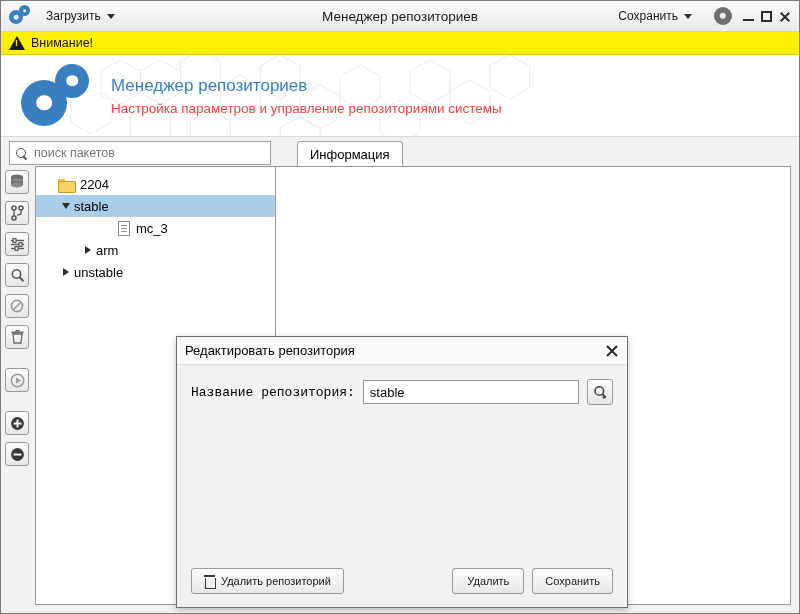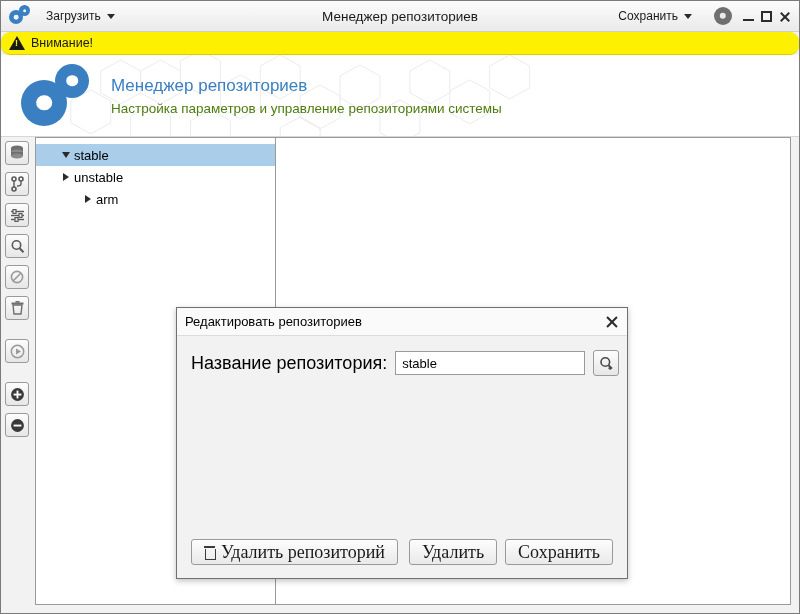--- a/index.html
+++ b/index.html
@@ -97,21 +97,20 @@
   .wbtn.close::before { transform: translateX(-50%) rotate(45deg); }
   .wbtn.close::after  { transform: translateX(-50%) rotate(-45deg); }
 
   
   .warnbar {
     height: 23px; background: #fdf000;
     border-bottom: 1px solid #d9cf00;
     display: flex; align-items: center; gap: 6px;
     padding: 0 8px;
     flex: 0 0 auto;
-    border-radius: 9px;
   }
   .warn-icon {
     width: 0; height: 0; position: relative;
     border-left: 8px solid transparent;
     border-right: 8px solid transparent;
     border-bottom: 14px solid #1a1a1a;
   }
   .warn-icon::after {
     content: "!"; position: absolute; left: -2px; top: 2px;
     font-size: 9px; font-weight: bold; color: #fdf000;
@@ -138,21 +137,21 @@
   }
   .bgear::after {
     content: ""; position: absolute; left: 50%; top: 50%;
     width: 34%; height: 34%; background: #ffffff; border-radius: 50%;
     transform: translate(-50%, -50%);
   }
   .bgear.b1 { width: 46px; height: 46px; left: 2px; top: 18px; }
   .bgear.b2 { width: 34px; height: 34px; left: 36px; top: 2px; }
   .banner-text { margin-left: 14px; position: relative; }
   .banner-title { font-size: 17px; color: #3a7fc1; margin-bottom: 5px; }
-  .banner-sub { font-size: 13.5px; color: #4d7c0f; }
+  .banner-sub { font-size: 13.5px; color: #ef4444; }
 
   
   .searchrow {
     height: 29px; display: flex; align-items: flex-end;
     padding: 0 8px; gap: 0;
     background: #f2f2f2;
     flex: 0 0 auto;
     position: relative;
   }
   .search-box {
@@ -289,21 +288,21 @@
   }
   .modal-close::before, .modal-close::after {
     content: ""; position: absolute; left: 50%; top: 0;
     width: 2px; height: 14px; background: #2b2b2b;
   }
   .modal-close::before { transform: translateX(-50%) rotate(45deg); }
   .modal-close::after  { transform: translateX(-50%) rotate(-45deg); }
 
   .modal-body { flex: 1 1 auto; padding: 14px 14px 0 14px; }
   .field-row { display: flex; align-items: center; gap: 8px; }
-  .field-label { font-size: 18px; white-space: nowrap; }
+  .field-label { font-size: 13px; white-space: nowrap; font-family: Liberation Mono, monospace; }
   .text-input {
     flex: 1 1 auto; height: 24px;
     border: 1px solid #9a9a9a; background: #fff;
     padding: 0 6px; font-size: 13px;
     font-family: "Liberation Sans", sans-serif;
     outline: none;
   }
   .icon-btn {
     width: 26px; height: 26px;
     border: 1px solid #9a9a9a; border-radius: 3px;
@@ -312,24 +311,24 @@
     flex: 0 0 auto; cursor: default;
   }
   .modal-foot {
     height: 52px; display: flex; align-items: center;
     padding: 0 14px; gap: 8px;
   }
   .btn {
     height: 26px; min-width: 72px;
     border: 1px solid #9a9a9a; border-radius: 3px;
     background: linear-gradient(#fdfdfd, #e9e9e9);
-    font-size: 18px; padding: 0 12px;
+    font-size: 11px; padding: 0 12px;
     display: flex; align-items: center; justify-content: center; gap: 6px;
     cursor: default;
-    font-family: Liberation Serif, serif;
+    font-family: Liberation Sans, sans-serif;
     color: #1a1a1a;
   }
   .btn.spacer-left { margin-left: auto; }
   .trash {
     width: 11px; height: 13px; position: relative; flex: 0 0 auto;
   }
   .trash::before {
     content: ""; position: absolute; left: 0; top: 0; width: 11px; height: 2px;
     background: #3a3a3a;
   }
@@ -399,20 +398,29 @@
     <div class="banner-gears">
       <span class="bgear b1"></span>
         <span class="bgear b2"></span>
     </div>
     <div class="banner-text">
       <div class="banner-title">Менеджер репозиториев</div>
       <div class="banner-sub">Настройка параметров и управление репозиториями системы</div>
     </div>
   </div>
 
+  <div class="searchrow">
+    <div class="search-box">
+      <span class="mag"></span>
+      <input class="search-input" value="" placeholder="поиск пакетов" style="">
+    </div>
+    <div class="tab">
+      <span>Информация</span>
+    </div>
+  </div>
 
   <div class="body">
 
     <div class="toolcol">
       <div class="tool">
         <svg width="14" height="16" viewBox="0 0 14 16">
           <ellipse cx="7" cy="3" rx="6" ry="2.4" fill="#6f6f6f"></ellipse>
           <rect x="1" y="3" width="12" height="4" fill="#6f6f6f"></rect>
           <ellipse cx="7" cy="7" rx="6" ry="2.4" fill="#8a8a8a"></ellipse>
           <rect x="1" y="7" width="12" height="4" fill="#6f6f6f"></rect>
@@ -477,53 +485,63 @@
         <svg width="15" height="15" viewBox="0 0 15 15">
           <circle cx="7.5" cy="7.5" r="6.4" fill="#3a3a3a"></circle>
           <rect x="3.6" y="6.6" width="7.8" height="1.9" fill="#fff"></rect>
         </svg>
       </div>
     </div>
 
     <div class="panes">
       <div class="tree-pane">
 
+        <div class="tnode" style="padding-left:6px">
+          <span class="tw"></span>
+          <span class="folder"></span>
+          <span class="tlabel">2204</span>
+        </div>
 
         <div class="tnode sel" style="padding-left:22px">
           <span class="tw">
               <span class="arrow-d"></span>
             </span>
           <span class="tlabel">stable</span>
         </div>
 
 
 
-
+        <div class="tnode" style="padding-left:66px">
+          <span class="tw"></span>
+          <span class="fileicon"></span>
+          <span class="tlabel">mc_3</span>
+        </div>
+
+
+        <div class="tnode" style="padding-left:44px">
+          <span class="tw">
+              <span class="arrow-r"></span>
+            </span>
+          <span class="tlabel">arm</span>
+        </div>
 
         <div class="tnode" style="padding-left:22px">
           <span class="tw">
               <span class="arrow-r"></span>
             </span>
           <span class="tlabel">unstable</span>
         </div>
 
-        <div class="tnode" style="padding-left:44px">
-          <span class="tw">
-              <span class="arrow-r"></span>
-            </span>
-          <span class="tlabel">arm</span>
-        </div>
-
       </div>
       <div class="detail-pane"></div>
     </div>
 
     <div class="modal">
       <div class="modal-head">
-        <span>Редактировать репозиториев</span>
+        <span>Редактировать репозитория</span>
         <span class="modal-close"></span>
       </div>
       <div class="modal-body">
         <div class="field-row">
           <span class="field-label">Название репозитория:</span>
           <input class="text-input" value="stable" style="">
           <span class="icon-btn">
             <svg width="15" height="15" viewBox="0 0 15 15">
               <circle cx="6.3" cy="6" r="4.3" fill="none" stroke="#4a4a4a" stroke-width="1.6"></circle>
               <line x1="9.5" y1="9.2" x2="13" y2="12.6" stroke="#4a4a4a" stroke-width="2"></line>

